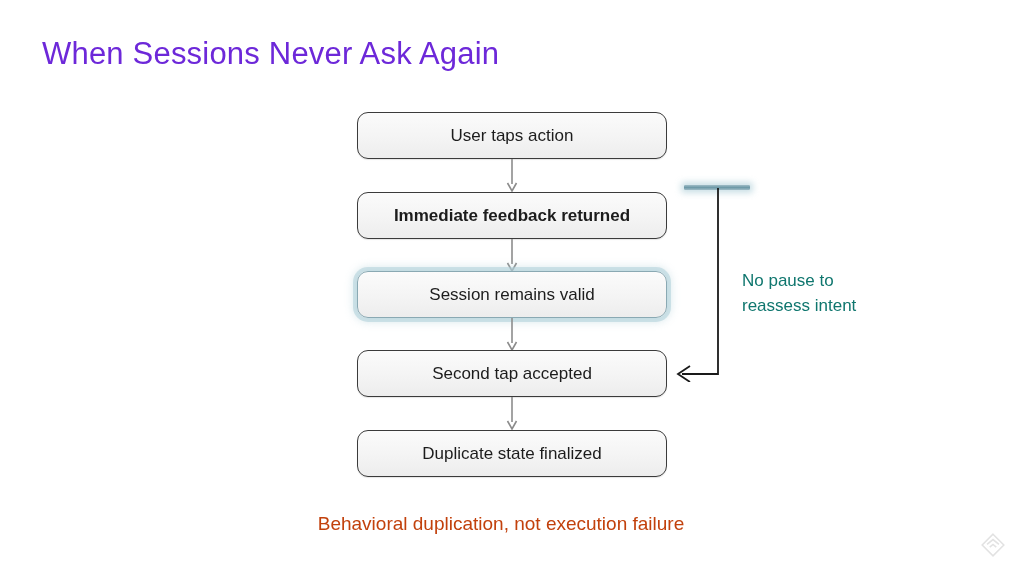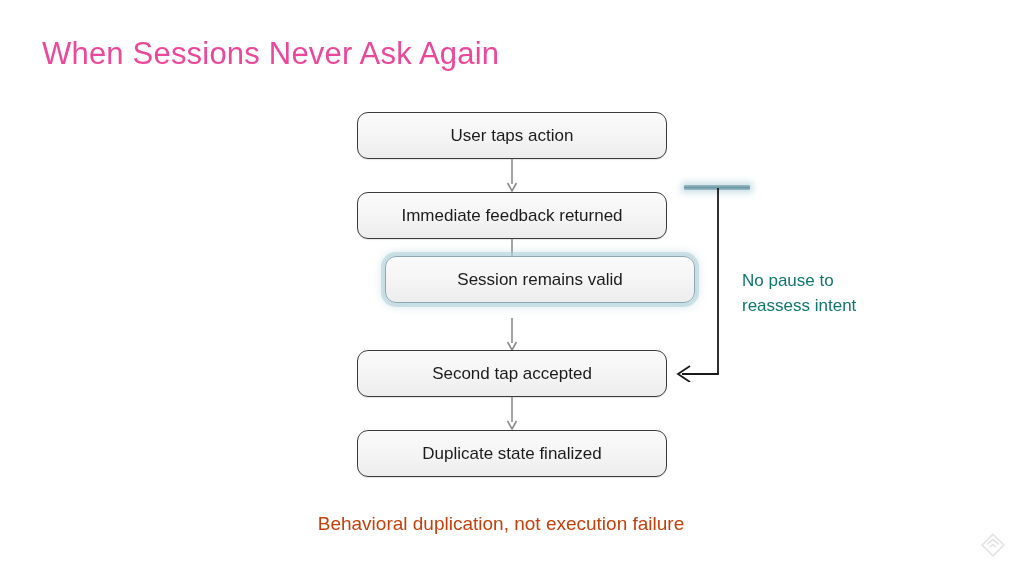--- a/index.html
+++ b/index.html
@@ -18,21 +18,21 @@
   }
 
   
   .slide-title {
     position: absolute;
     left: 42px;
     top: 36px;
     font-size: 31px;
     font-weight: 300;
     letter-spacing: 0.2px;
-    color: #ec4899;
+    color: #6d28d9;
     white-space: nowrap;
   }
 
   
   .flow {
     position: absolute;
     left: 357px;
     top: 112px;
     width: 312px;
   }
@@ -55,22 +55,22 @@
   }
 
   .node.highlighted {
     border: 1px solid #8aa9b3;
     box-shadow:
       0 0 0 4px rgba(174, 207, 216, 0.55),
       0 0 9px 4px rgba(174, 207, 216, 0.45);
   }
 
   .node-0 { top: 0px; }
-  .node-1 { top: 80px; }
-  .node-2 { top: 144px; margin-left: 28px; }
+  .node-1 { top: 80px; font-weight: bold; }
+  .node-2 { top: 159px; }
   .node-3 { top: 238px; text-align: right; }
   .node-4 { top: 318px; align-items: center; }
 
   
   .connector {
     position: absolute;
     left: 155px;
     width: 12px;
     height: 33px;
     margin-left: -6px;

